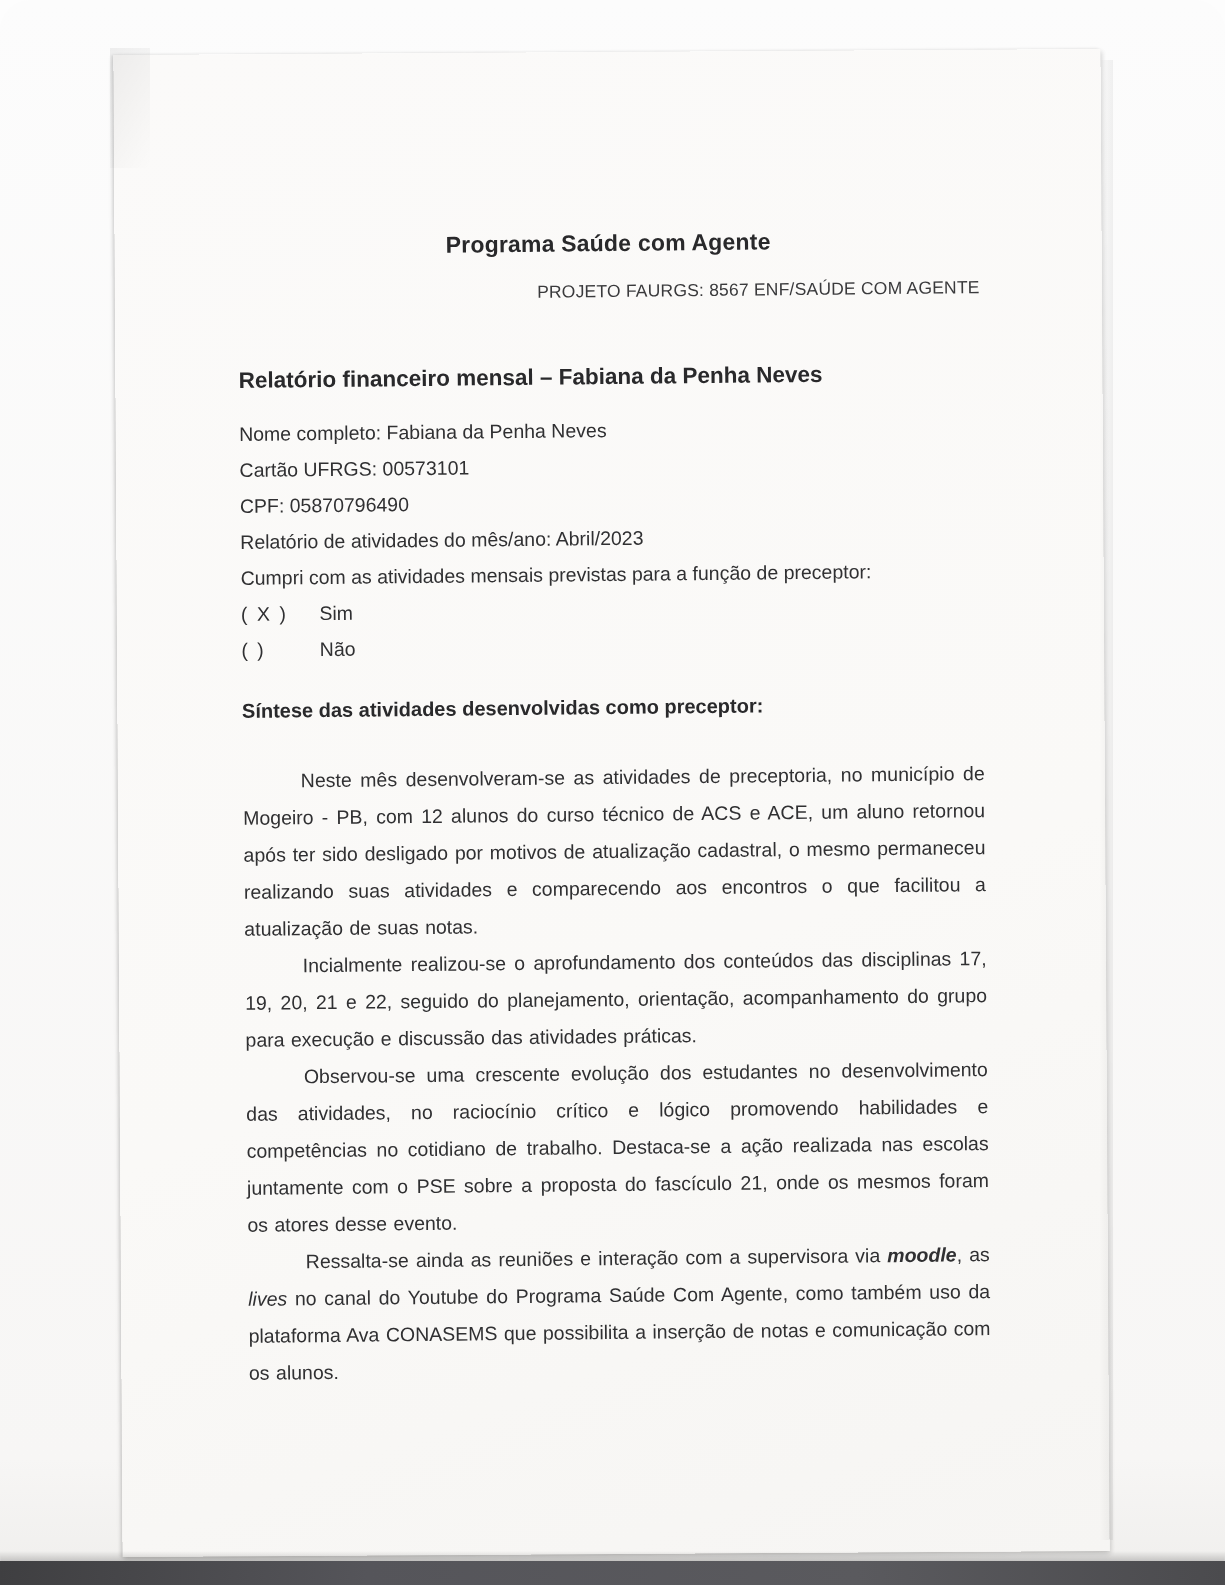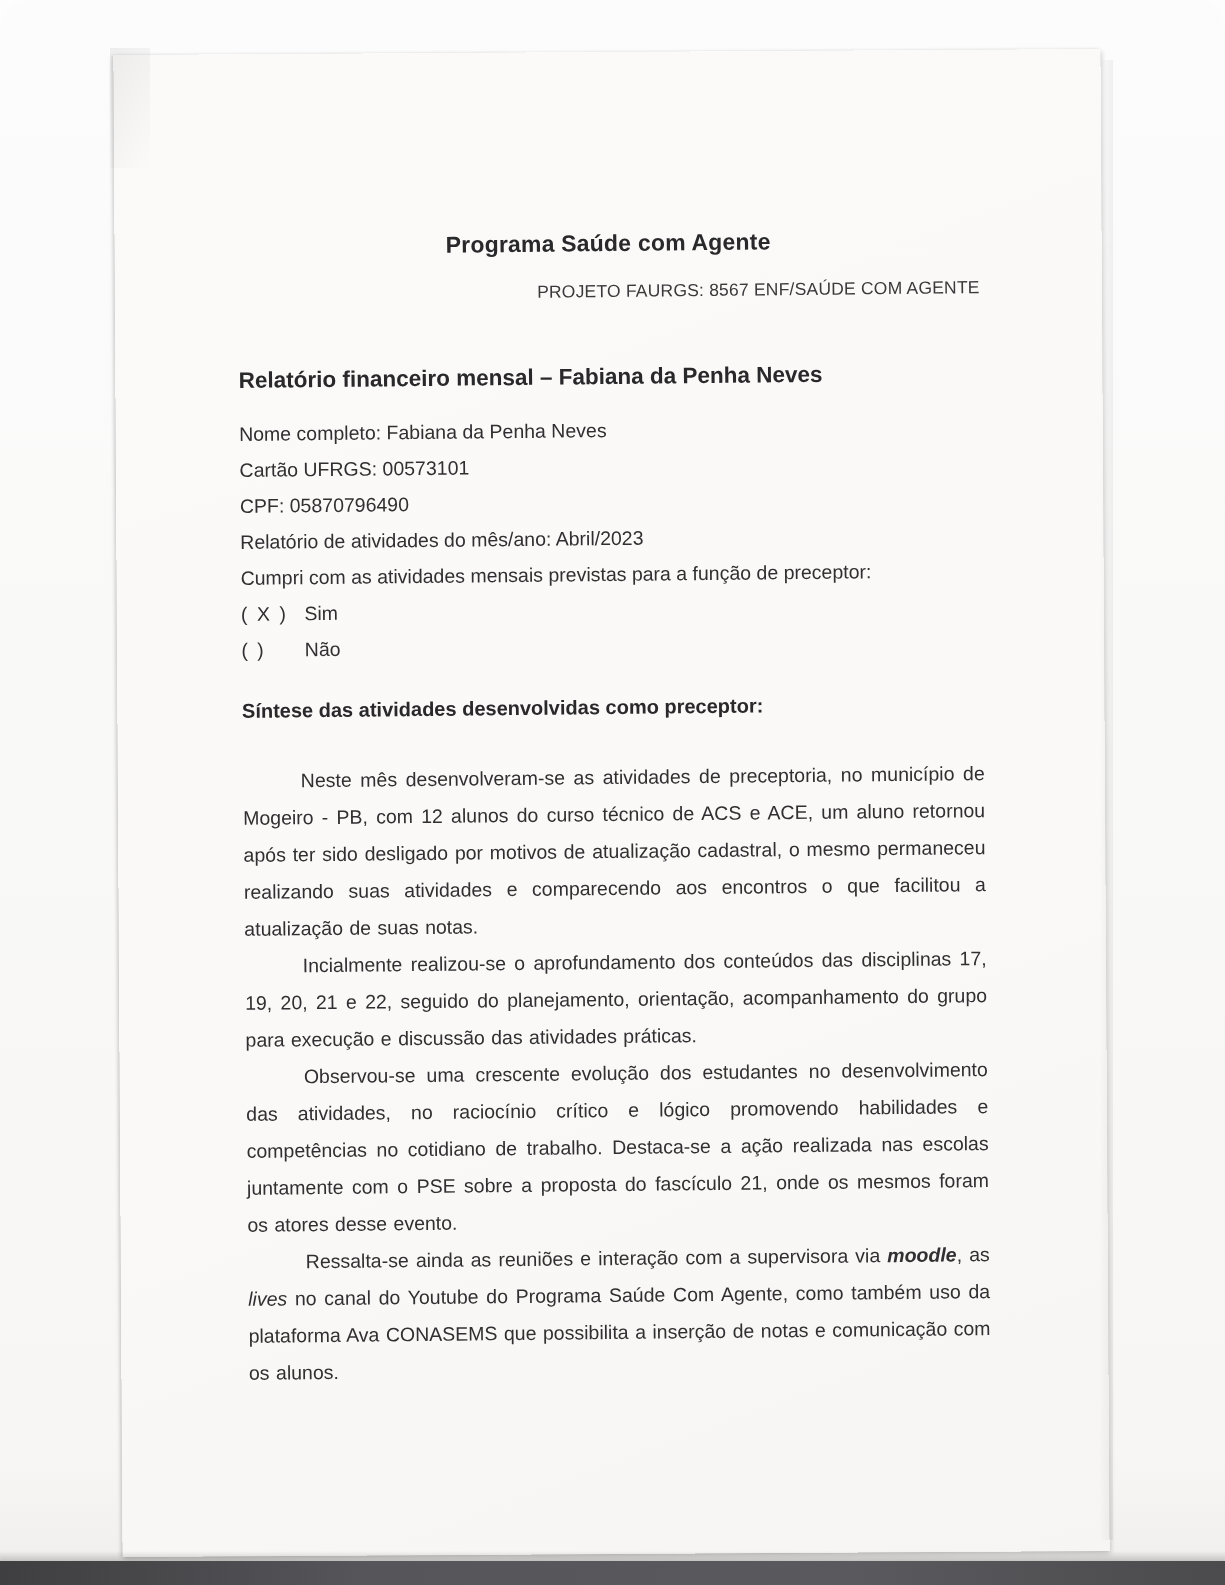--- a/index.html
+++ b/index.html
@@ -89,21 +89,21 @@
     font-size: 19.5px;
     line-height: 36px;
     color: #303032;
   }
   .option-line .mark {
     display: inline-block;
     min-width: 52px;
     letter-spacing: 2px;
   }
   .option-line .opt-label {
-    margin-left: 6px;
+    margin-left: 21px;
   }
   .synthesis-heading {
     margin-top: 32px;
     font-size: 20px;
     font-weight: bold;
     color: #29292b;
   }
   .paragraphs {
     margin-top: 40px;
   }

